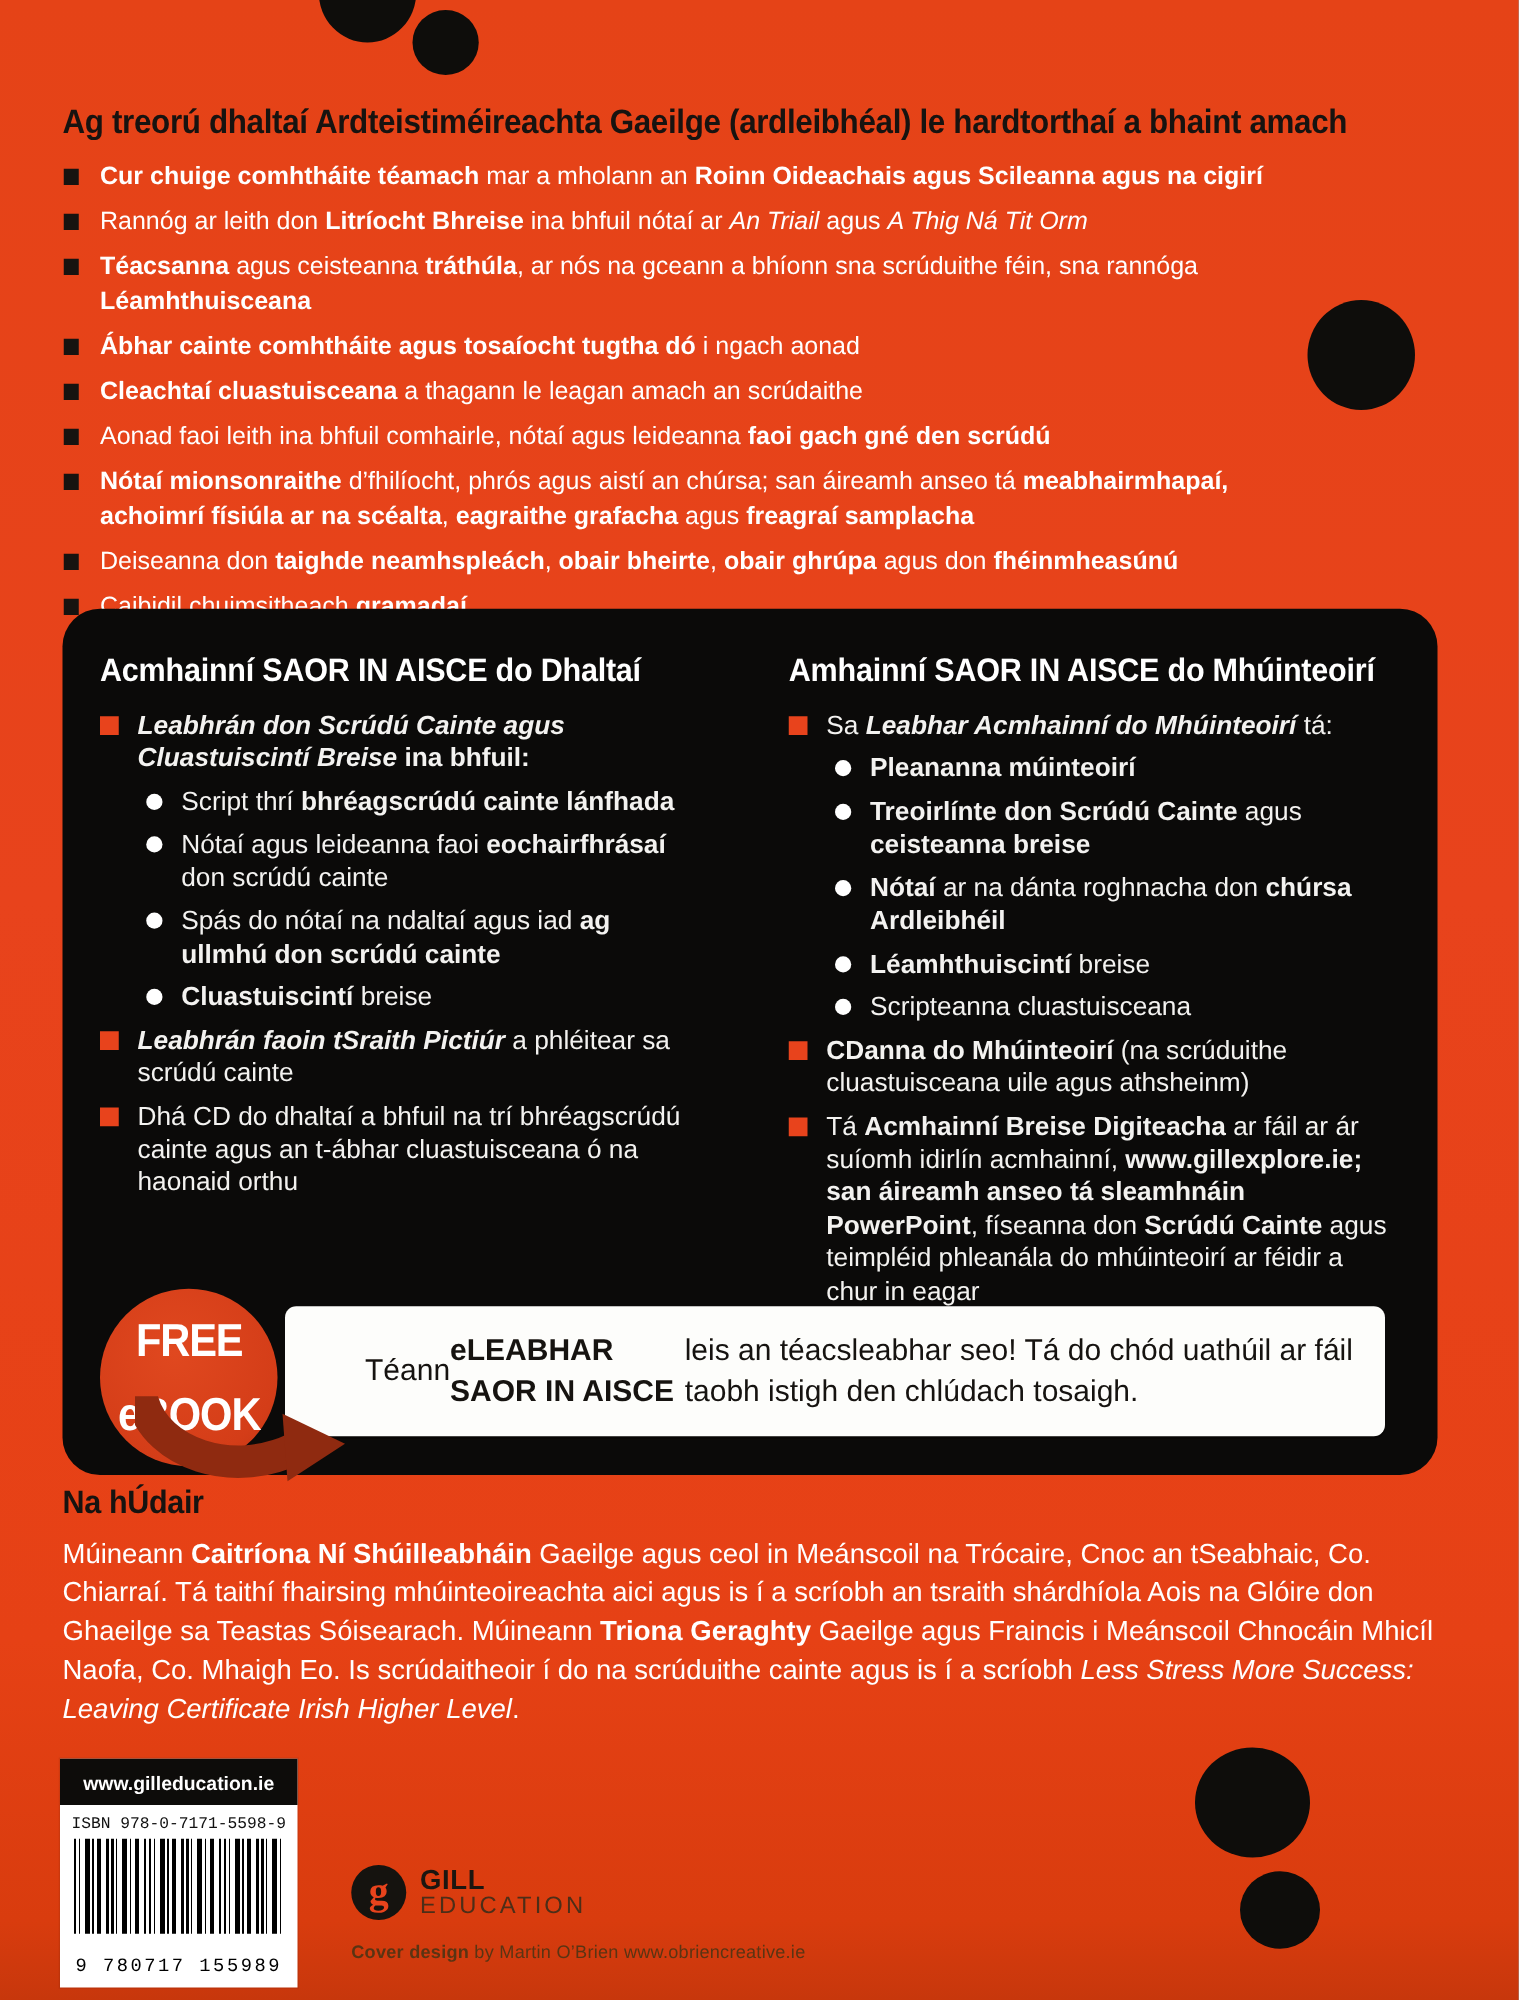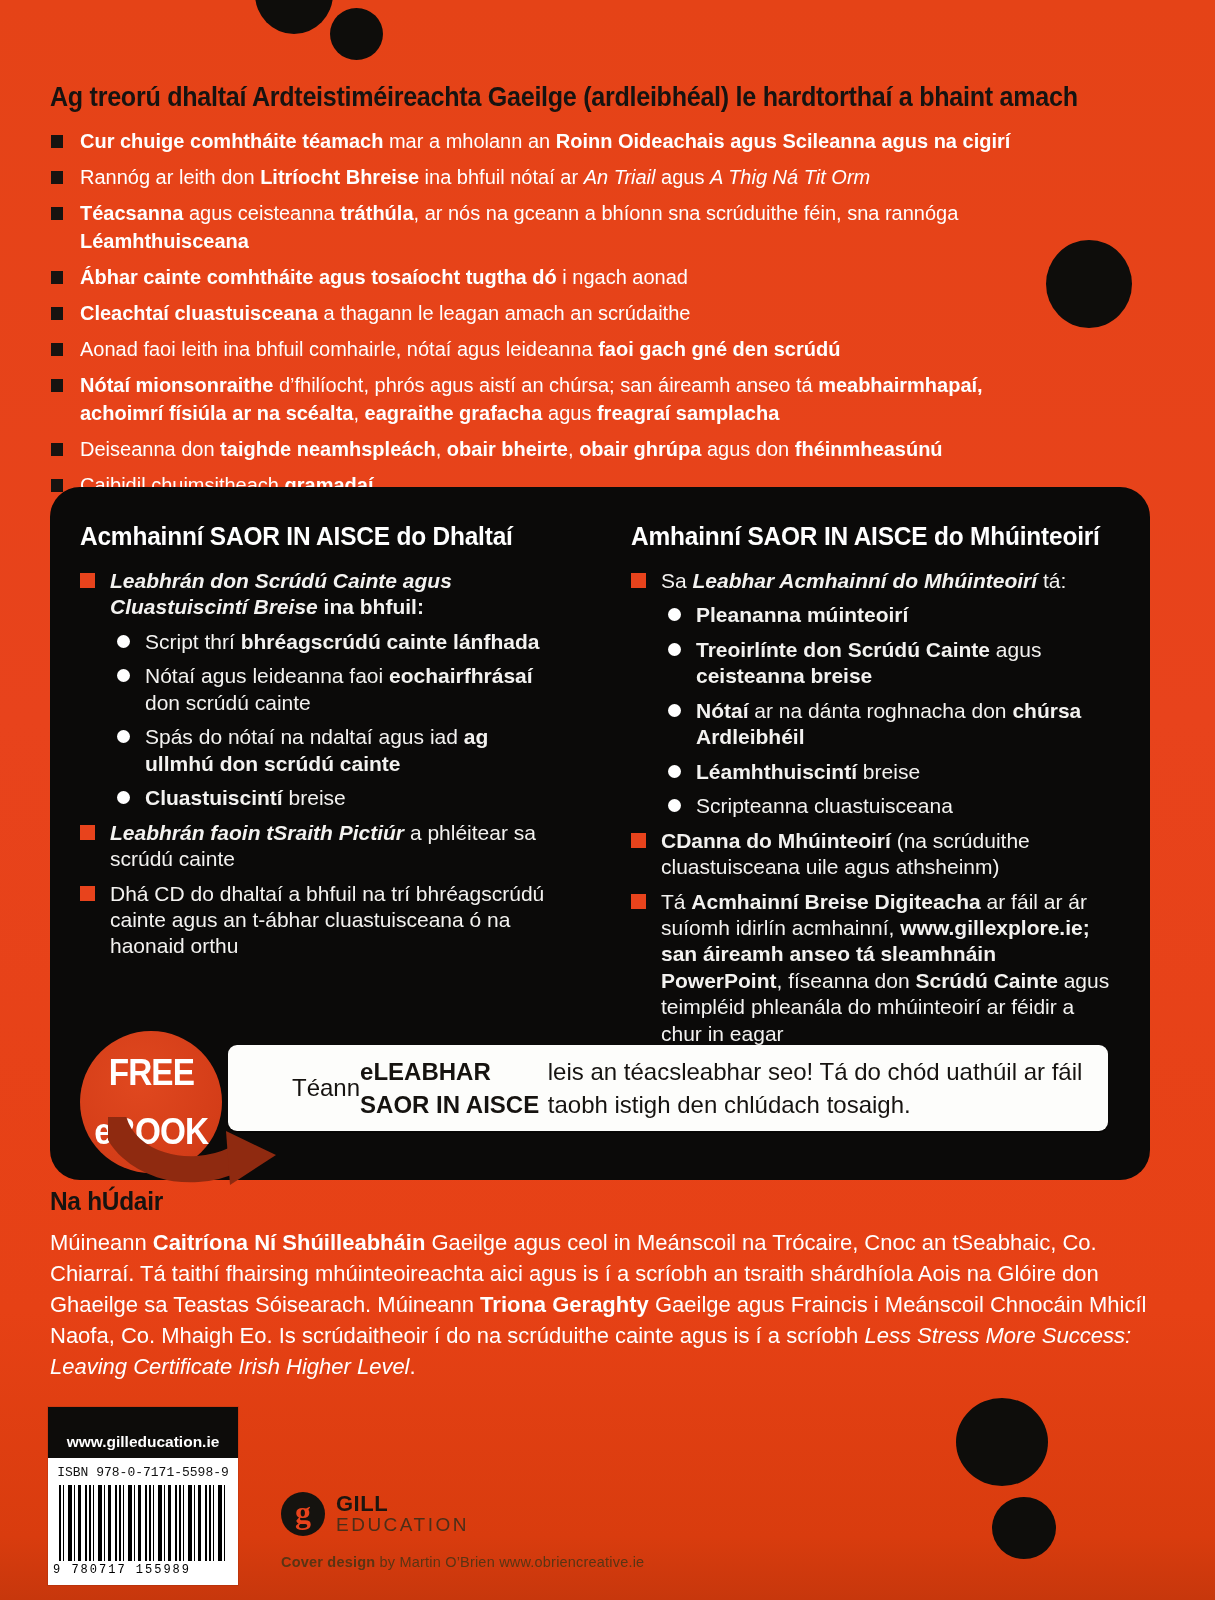--- a/index.html
+++ b/index.html
@@ -42,51 +42,51 @@
   .ebook-badge{
     position:absolute;left:30px;top:544px;width:142px;height:142px;border-radius:50%;
     background:radial-gradient(circle at 42% 36%,#e0481f 0%,#d43d18 70%,#bf3513 100%);
     display:flex;flex-direction:column;align-items:center;justify-content:center;
     color:#fff;font-weight:bold;z-index:3;text-align:center;gap:24px;
   }
   .ebook-badge .l1{font-size:37px;line-height:0.95;letter-spacing:-1px;transform:scaleX(0.9);}
   .ebook-badge .l2{font-size:37px;line-height:0.95;letter-spacing:-1px;transform:scaleX(0.9);}
   .ebook-arrow{position:absolute;left:58px;top:630px;z-index:4;}
   .ebook-box{
-    position:absolute;left:178px;top:558px;right:42px;height:86px;
+    position:absolute;left:178px;top:558px;right:42px;height:104px;
     background:#fdfdfb;border-radius:9px;z-index:2;
     display:flex;align-items:center;padding:1px 24px 0 64px;box-sizing:border-box;
     color:#161310;font-size:24px;line-height:1.35;
     box-shadow:0 2px 0 rgba(0,0,0,0.35);
   }
 
   .authors-heading{
     position:absolute;left:50px;top:1186px;
     font-size:26px;font-weight:bold;color:#171310;letter-spacing:-0.3px;
     transform:scaleX(0.94);transform-origin:left center;
   }
   .authors-body{
     position:absolute;left:50px;top:1227px;width:1122px;
     color:#fff;font-size:22px;line-height:1.41;
   }
 
   .barcode{
     position:absolute;left:48px;top:1407px;width:190px;background:#fff;
     box-shadow:0 0 0 1px rgba(0,0,0,0.08);
   }
-  .bc-head{background:#0d0c0a;color:#fff;font-weight:bold;font-size:15.5px;text-align:center;padding:26px 0 7px;}
+  .bc-head{background:#0d0c0a;color:#fff;font-weight:bold;font-size:15.5px;text-align:center;padding:12px 0 7px;}
   .bc-body{padding:7px 5px 8px;}
   .bc-isbn{font-family:"Liberation Mono",monospace;font-size:13px;color:#111;text-align:center;white-space:nowrap;margin-bottom:5px;}
   .bc-bars{
     height:76px;margin:0 6px;
     background:repeating-linear-gradient(90deg,
       #000 0 2px,#fff 2px 4px,#000 4px 5px,#fff 5px 9px,#000 9px 13px,#fff 13px 15px,
       #000 15px 16px,#fff 16px 19px,#000 19px 22px,#fff 22px 26px,#000 26px 28px,#fff 28px 30px);
   }
-  .bc-digits{font-family:"Liberation Mono",monospace;font-size:12px;color:#000;text-align:left;letter-spacing:2px;margin-top:2px;}
+  .bc-digits{font-family:"Liberation Mono",monospace;font-size:15px;color:#000;text-align:center;letter-spacing:2px;margin-top:18px;}
 
   .gill{position:absolute;left:281px;top:1492px;display:flex;align-items:center;gap:11px;}
   .g-circle{
     width:44px;height:44px;background:#15130f;border-radius:50%;
     color:#e8431c;display:flex;align-items:center;justify-content:center;
     font-family:"Liberation Serif",serif;font-size:32px;font-weight:bold;padding-bottom:4px;box-sizing:border-box;
   }
   .g-name{font-size:22px;font-weight:bold;color:#1c1610;letter-spacing:0.5px;line-height:1.05;}
   .g-div{font-size:19px;color:#4c2e18;letter-spacing:2.5px;line-height:1.1;font-weight:400;}
   .credit{position:absolute;left:281px;top:1554px;font-size:14.5px;color:#5a3413;letter-spacing:0.2px;}

